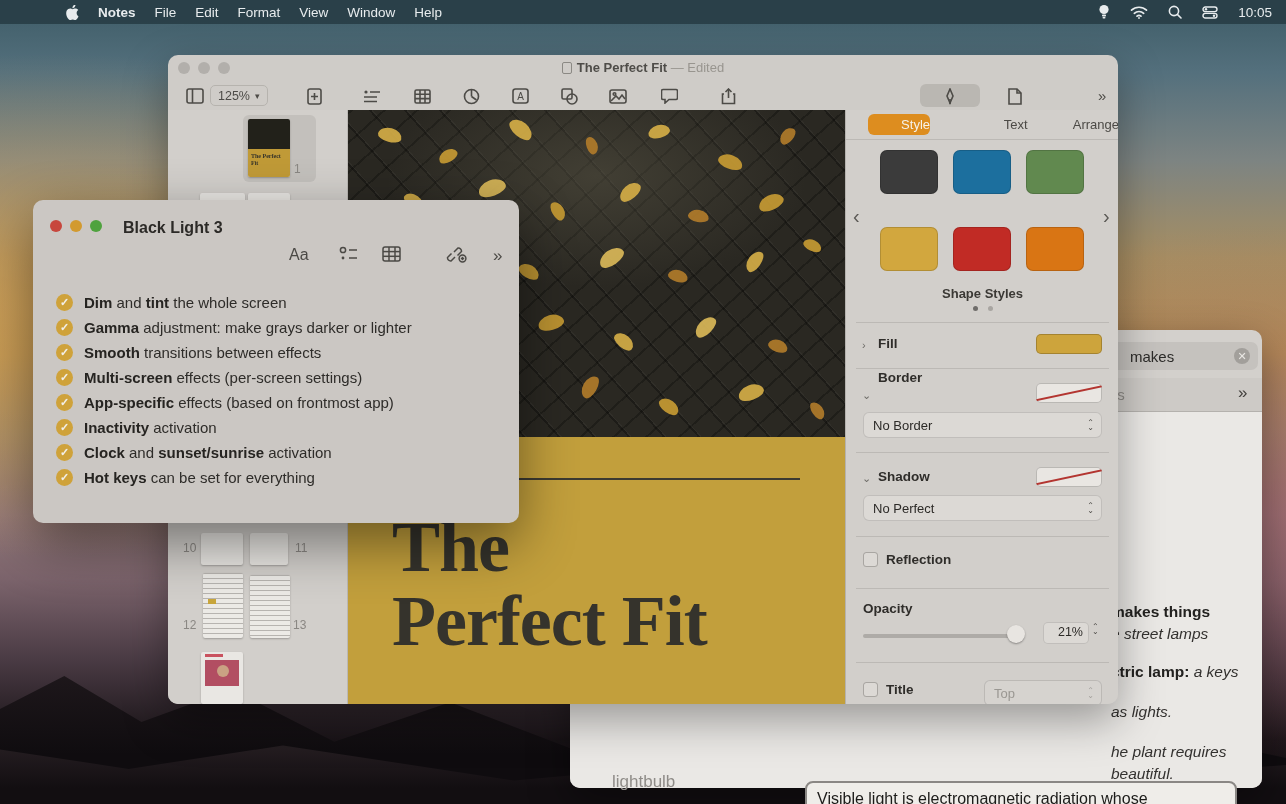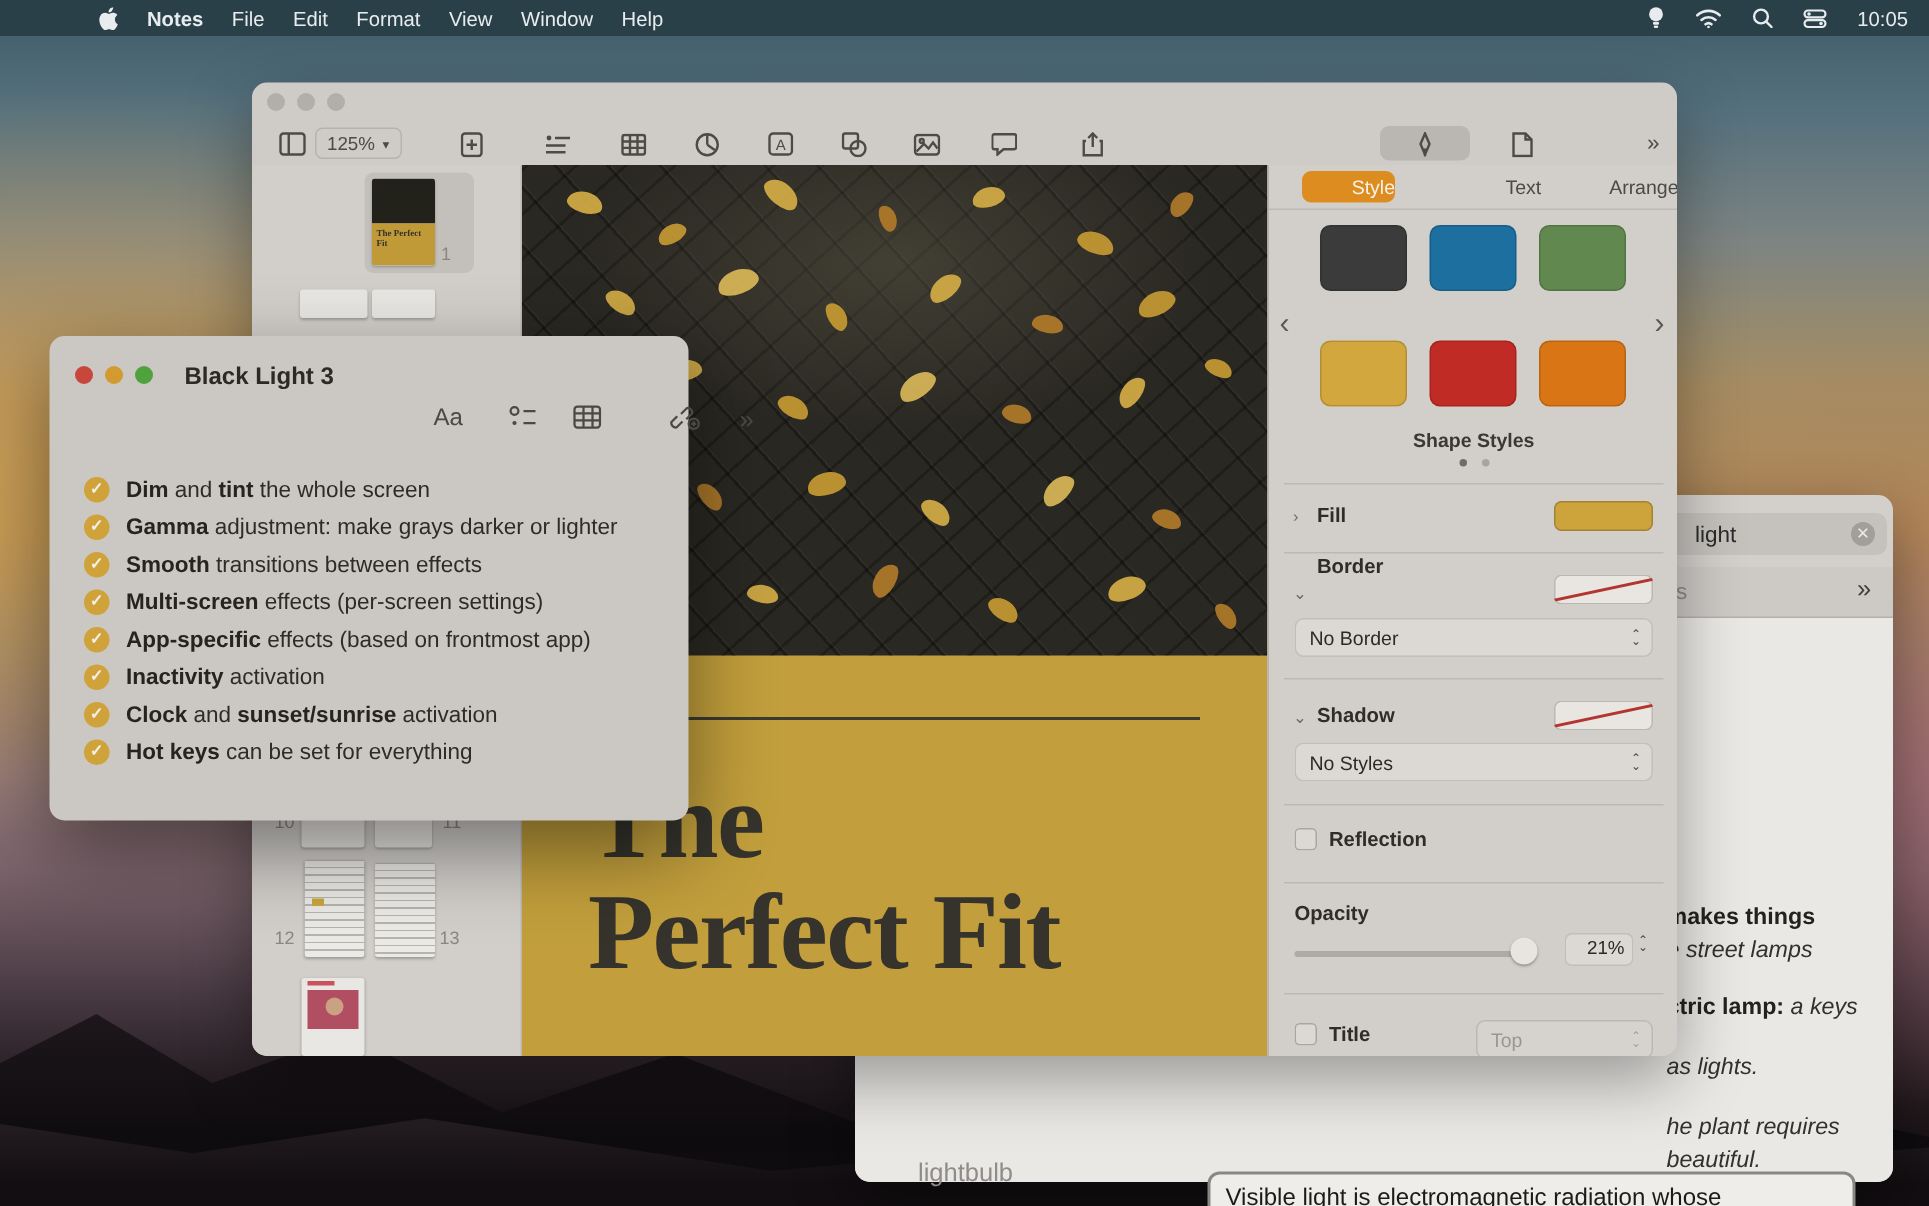--- a/index.html
+++ b/index.html
@@ -101,21 +101,21 @@
   .fp-select { position:absolute; left:17px; width:239px; height:26px; background:#dcd9d5; border-radius:6px; display:flex; align-items:center; padding:0 8px 0 10px; font-size:13px; color:#2c2a27; box-shadow:inset 0 0 0 1px rgba(0,0,0,.12); }
   .stepper { margin-left:auto; display:flex; flex-direction:column; line-height:5px; font-size:8px; color:#4c4a46; }
   .checkbox { position:absolute; width:15px; height:15px; border-radius:3.5px; background:#dcd9d5; box-shadow:inset 0 0 0 1px #a9a6a2; }
   #fp-slider-track { position:absolute; left:17px; top:524px; width:160px; height:4px; border-radius:2px; background:#aeaba7; }
   #fp-slider-knob { position:absolute; left:161px; top:515px; width:18px; height:18px; border-radius:50%; background:#e8e5e1; box-shadow:0 1px 2px rgba(0,0,0,.35); }
   #fp-opacity-val { position:absolute; left:197px; top:512px; width:46px; height:22px; background:#dcd9d5; border-radius:5px; text-align:right; padding:3px 6px; font-size:12.5px; color:#2c2a27; box-shadow:inset 0 0 0 1px rgba(0,0,0,.12); }
   #fp-opacity-stepper { position:absolute; left:246px; top:514px; }
   .fp-select.disabled { color:#9a9792; background:#d6d3cf; }
 
   
-  #bl-win { left:33px; top:224px; width:426px; height:323px; background:#cbc7c3; box-shadow:0 20px 55px rgba(0,0,0,.45); z-index:40; }
+  #bl-win { left:33px; top:200px; width:486px; height:323px; background:#cbc7c3; box-shadow:0 20px 55px rgba(0,0,0,.45); z-index:40; }
   #bl-header { position:absolute; left:0; top:0; width:485px; height:52px; }
   #bl-header .tl-group { left:17px; top:20px; }
   .tl.red { background:#c7473d; } .tl.yellow { background:#d29a2f; } .tl.green { background:#4fa23e; }
   #bl-title { position:absolute; left:90px; top:19px; font-size:16px; font-weight:bold; color:#2c2a27; }
   .bl-icon { position:absolute; top:18px; color:#4b4945; display:flex; align-items:center; justify-content:center;margin-top:28px; }
   .bl-icon svg { stroke:#4b4945; fill:none; stroke-width:1.5; }
   #bl-list { position:absolute; left:23px; top:90px; }
   .bl-row { display:flex; align-items:center; height:25px; }
   .bl-check { width:17px; height:17px; border-radius:50%; background:#cfa23a; color:#f2efe9; font-size:11px; font-weight:bold; text-align:center; line-height:17px; margin-right:11px; flex:0 0 17px; }
   .bl-text { font-size:15px; color:#2e2c29; white-space:nowrap; }
@@ -123,21 +123,21 @@
 </style>
 </head>
 <body>
 
 <div id="desktop">
   <div id="mountains" class="abs"></div>
   <div id="foothill" class="abs"></div>
 
   <div id="notes-win" class="window">
     <div id="nw-search">
-      <span>light</span>
+      <span>makes</span>
       <span class="clear">✕</span>
     </div>
     <div id="nw-toolbar">
       <span class="frag">is</span>
       <span class="more">»</span>
     </div>
     <div id="nw-editor">
       <div id="nw-lines">
           <div class="nw-line" style="top: 191px;"><span class="b ">makes things</span></div>
           <div class="nw-line" style="top: 213px;"><span class="i">e street lamps</span></div>
@@ -152,20 +152,24 @@
       <div id="nw-notebox">Visible light is electromagnetic radiation whose wavelength falls within the range to which the human retina responds, i.e., between about 390 nm (violet light) and 740 nm (red). White light consists of a roughly equal</div>
     </div>
   </div>
 
   <div id="pages-win" class="window">
     <div id="pw-titlebar">
       <div class="tl-group">
         <span class="tl dim"></span>
         <span class="tl dim"></span>
         <span class="tl dim"></span>
+      </div>
+      <div id="pw-title">
+        <span class="docglyph"></span><span class="t">The Perfect Fit</span>
+        <span class="edited"> <span>—</span> <span>Edited</span></span>
       </div>
     </div>
 
     <div id="pw-toolbar">
       <div class="pwt-icon" style="left:16px">
         <svg width="18" height="16" viewBox="0 0 18 16">
             <rect x="1" y="1" width="16" height="14" rx="2"></rect>
             <line x1="6.5" y1="1" x2="6.5" y2="15"></line>
           </svg>
       </div>
@@ -360,21 +364,21 @@
             <span>⌃</span>
             <span>⌄</span>
           </span>
       </div>
 
       <div class="fp-div" style="top:342px"></div>
       <span class="fp-chev" style="top:362px">⌄</span>
       <span class="fp-row-label" style="top:359px">Shadow</span>
       <div class="well none" style="top:357px"></div>
       <div class="fp-select" style="top:385px">
-        <span>No Styles</span>
+        <span>No Perfect</span>
         <span class="stepper">
             <span>⌃</span>
             <span>⌄</span>
           </span>
       </div>
 
       <div class="fp-div" style="top:426px"></div>
       <span class="checkbox" style="left:17px; top:442px"></span>
       <span class="fp-row-label" style="left:40px; top:442px">Reflection</span>
 

